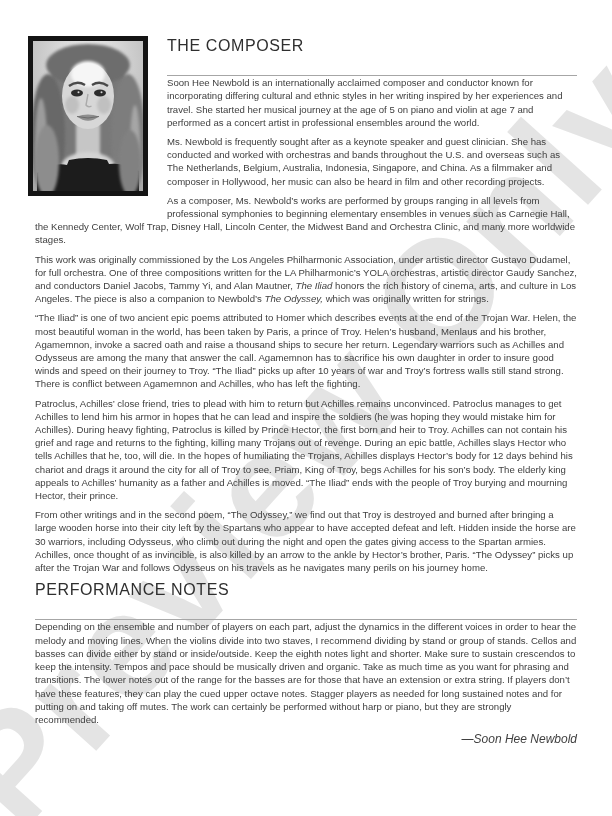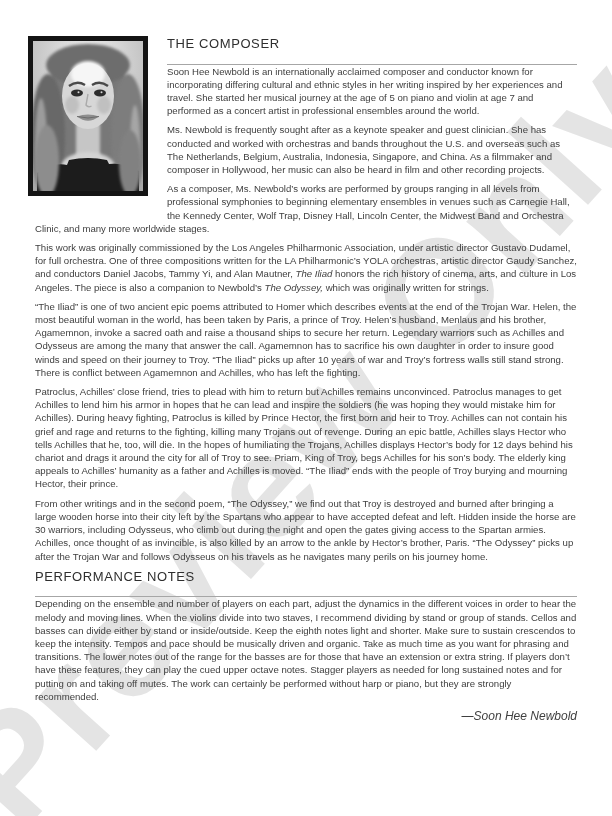--- a/index.html
+++ b/index.html
@@ -36,27 +36,27 @@
     float: left;
     width: 120px; height: 160px;
     border: 5px solid #141414;
     margin: 0 19px 20px -7px;
     background: #c9c9c9;
     overflow: hidden;
   }
   .photo-frame svg { display: block; width: 110px; height: 150px; }
   h2.section-heading {
     overflow: hidden; 
-    font-size: 13px;
+    font-size: 16px;
     font-weight: 400;
     letter-spacing: 0.6px;
     line-height: 1.2;
     color: #2f2f2f;
     margin: 8px 0 0 0;
-    padding-bottom: 12px;
+    padding-bottom: 20px;
     border-bottom: 1px solid #a6a6a6;
   }
   h2.perf-heading { margin-top: 6px; }
   .paragraphs { margin-top: 0; }
   .paragraphs p {
     margin: 0 0 6px 0;
     font-size: 9.6px;
     line-height: 13.2px;
     color: #404040;
   }

